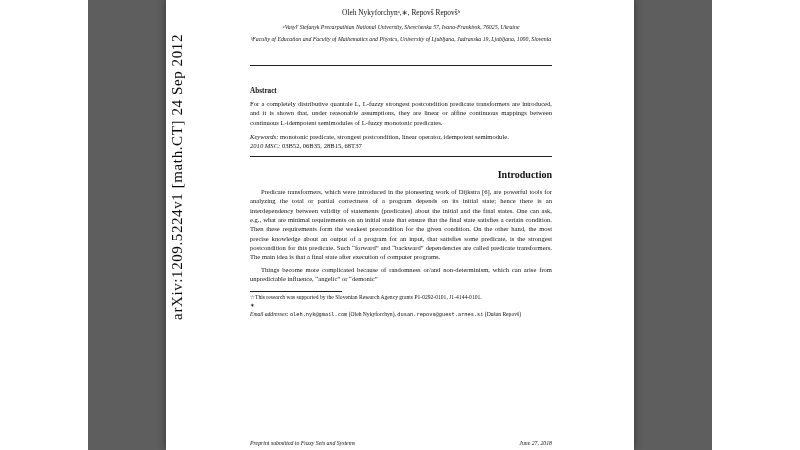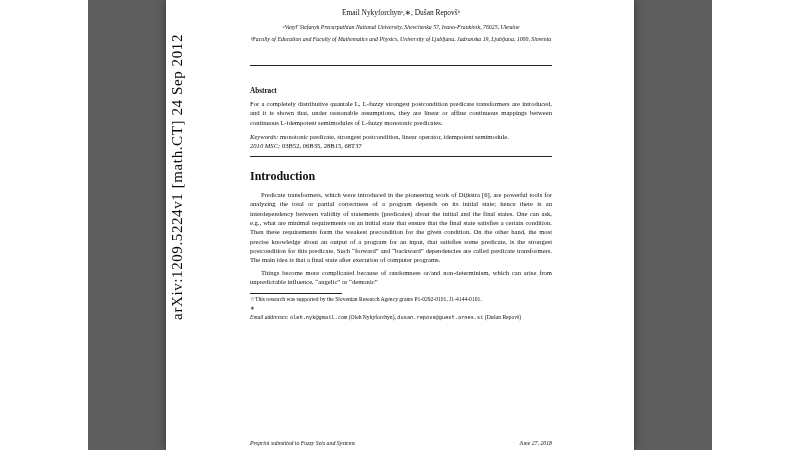--- a/index.html
+++ b/index.html
@@ -35,21 +35,21 @@
     line-height:1.4;
   }
   .abstract-block {
     margin-top:22px; border-top:1px solid #222; padding-top:20px;
   }
   .abstract-heading { font-weight:bold; font-size:7.2px; margin-bottom:3px; }
   .abstract-body { text-align:justify; }
   .kw-line { margin-top:5px; text-align:justify; }
   .it { font-style:italic; }
   .rule-bottom { border-bottom:1px solid #222; margin-top:5px; }
-  .section-heading { font-weight:bold; font-size:12px; margin-top:11px; }
+  .section-heading { font-weight:bold; font-size:10px; margin-top:11px;text-align:right; }
   .para { margin-top:5px; text-indent:11px; text-align:justify; }
   .para + .para { margin-top:3px; }
   .footnotes { margin-top:7px; font-size:5.6px; line-height:1.4; }
   .fn-rule { width:92px; border-top:0.8px solid #222; margin-bottom:2px; }
   .footnotes p { margin:0 0 1px 0; }
   .mono { font-family:"DejaVu Sans Mono", monospace; font-size:5.3px; }
   .footer-line {
     position:absolute; left:84px; width:302px; bottom:4px;
     display:flex; justify-content:space-between; font-size:5.8px;
   }
@@ -60,21 +60,21 @@
 <div class="canvas">
   <div class="gray-band"></div>
 
   <div class="page">
 
     <div class="watermark">arXiv:1209.5224v1  [math.CT]  24 Sep 2012</div>
 
     <div class="content">
 
 
-      <div class="authors">Email Nykyforchynᵃ,∗, Dušan Repovšᵇ</div>
+      <div class="authors">Oleh Nykyforchynᵃ,∗, Repovš Repovšᵇ</div>
 
       <div class="affil">ᵃVasyl' Stefanyk Precarpathian National University, Shevchenka 57, Ivano-Frankivsk, 76025, Ukraine</div>
 
       <div class="affil">ᵇFaculty of Education and Faculty of Mathematics and Physics, University of Ljubljana, Jadranska 19, Ljubljana, 1000, Slovenia</div>
 
       <div class="abstract-block">
         <div class="abstract-heading">Abstract</div>
         <div class="abstract-body">For a completely distributive quantale L, L-fuzzy strongest postcondition predicate transformers are introduced, and it is shown that, under reasonable assumptions, they are linear or affine continuous mappings between continuous L-idempotent semimodules of L-fuzzy monotonic predicates.</div>
         <div class="kw-line">
           <span class="it">Keywords: </span><span>monotonic predicate, strongest postcondition, linear operator, idempotent semimodule.</span>

